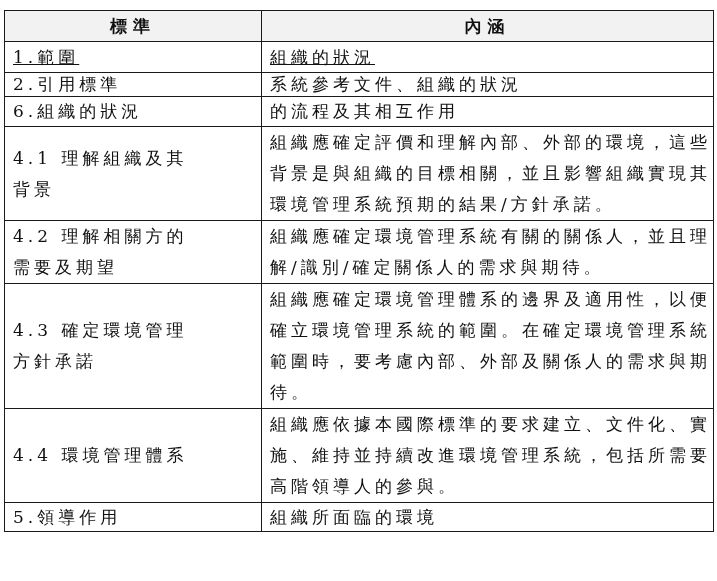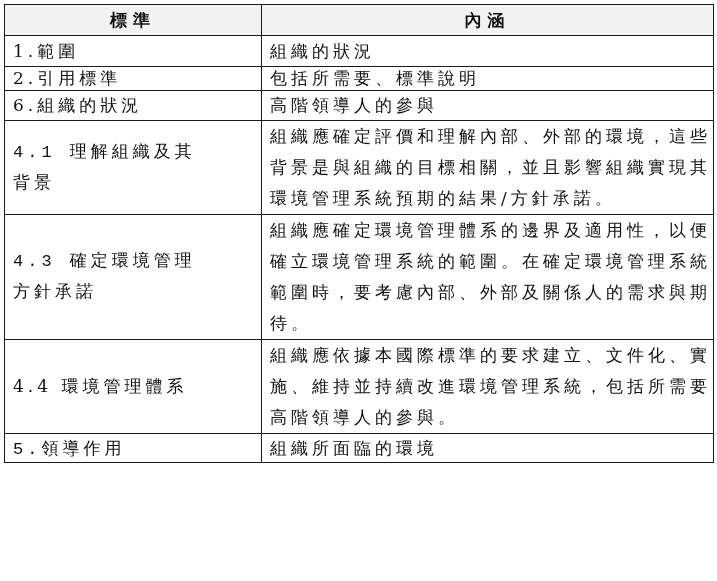--- a/index.html
+++ b/index.html
@@ -11,21 +11,21 @@
       width: 717px;
       height: 581px;
       position: relative;
       overflow: hidden;
       font-family: "DejaVu Serif", "Liberation Serif", serif;
       color: #111111;
     }
     table.std {
       position: absolute;
       left: 4px;
-      top: 4px;
+      top: 10px;
       width: 709px;
       border-collapse: collapse;
       table-layout: fixed;
     }
     table.std td, table.std th {
       border: 1.5px solid #1a1a1a;
       padding: 0 8px;
       font-size: 17px;
       letter-spacing: 4px;
       vertical-align: middle;
@@ -34,34 +34,33 @@
     }
     table.std th {
       background: #f2f2f2;
       text-align: center;
       font-weight: bold;
       height: 30px;
       letter-spacing: 6px;
     }
     col.c1 { width: 257px; }
     col.c2 { width: 452px; }
-    .h1 { height: 31px; }
+    .h1 { height: 31px; text-decoration: underline; }
     .h2 { height: 17px; }
     .h3 { height: 31px; }
     .h4 { height: 30px; }
     .h5 { height: 92px; }
     .h6 { height: 62px; }
     .h7 { height: 124px; }
     .h8 { height: 94px; }
-    .h9 { height: 29px; font-family: Liberation Mono, monospace; }
+    .h9 { height: 29px; }
     .multi {
       line-height: 31px;
       padding-top: 0;
       padding-bottom: 0;
-      font-family: Liberation Mono, monospace;
     }
     .desc {
       line-height: 31px;
       margin-top: 7px;
     }
     .line { display: block; white-space: nowrap; }
   </style>
 </head>
 <body>
 
@@ -76,35 +75,45 @@
       <th>內涵</th>
     </tr>
   </thead>
   <tbody>
     <tr class="h1">
       <td>1.範圍</td>
       <td>組織的狀況</td>
     </tr>
     <tr class="h2">
       <td>2.引用標準</td>
-      <td>包括所需要、標準說明</td>
+      <td>系統參考文件、組織的狀況</td>
     </tr>
     <tr class="h4">
       <td>6.組織的狀況</td>
-      <td>高階領導人的參與</td>
+      <td>的流程及其相互作用</td>
     </tr>
     <tr class="h5">
       <td class="multi">
         <span class="line">4.1 理解組織及其</span>
         <span class="line">背景</span>
       </td>
       <td class="desc">
         <span class="line">組織應確定評價和理解內部、外部的環境，這些</span>
         <span class="line">背景是與組織的目標相關，並且影響組織實現其</span>
         <span class="line">環境管理系統預期的結果/方針承諾。</span>
+      </td>
+    </tr>
+    <tr class="h6">
+      <td class="multi">
+        <span class="line">4.2 理解相關方的</span>
+        <span class="line">需要及期望</span>
+      </td>
+      <td class="desc">
+        <span class="line">組織應確定環境管理系統有關的關係人，並且理</span>
+        <span class="line">解/識別/確定關係人的需求與期待。</span>
       </td>
     </tr>
     <tr class="h7">
       <td class="multi">
         <span class="line">4.3 確定環境管理</span>
         <span class="line">方針承諾</span>
       </td>
       <td class="desc">
         <span class="line">組織應確定環境管理體系的邊界及適用性，以便</span>
         <span class="line">確立環境管理系統的範圍。在確定環境管理系統</span>

